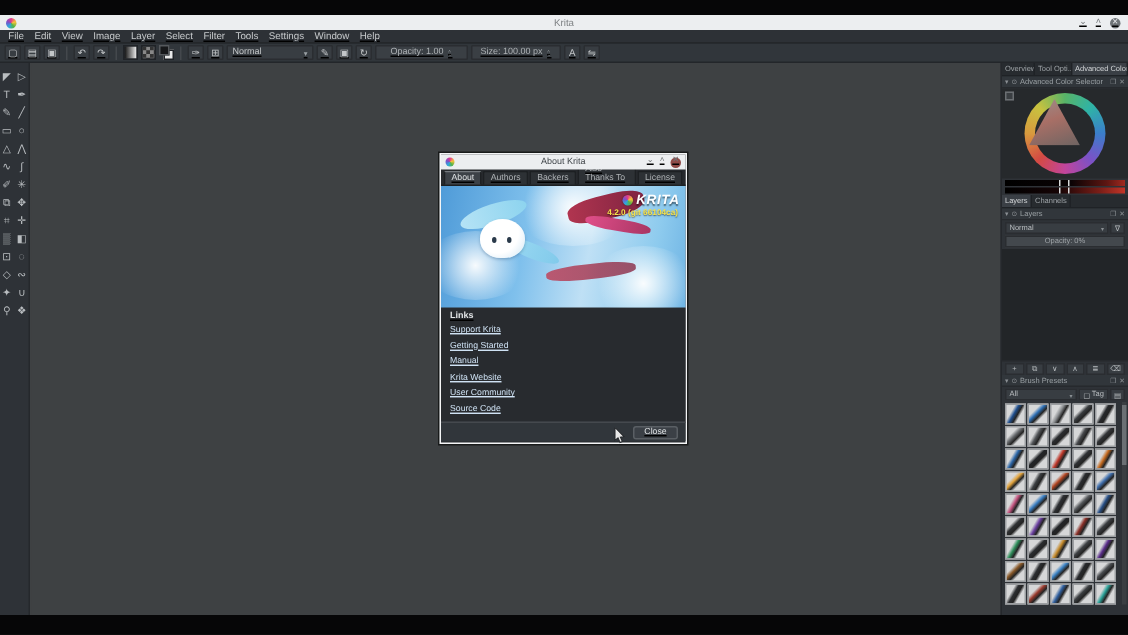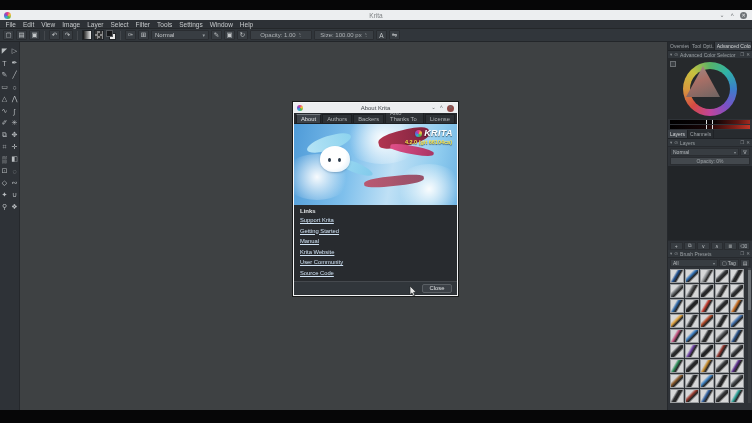--- a/index.html
+++ b/index.html
@@ -1,17 +1,17 @@
 <!DOCTYPE html>
 <html><head>
 <meta charset="utf-8">
 <style>
   * { margin:0; padding:0; box-sizing:border-box; font-family:"Liberation Sans", sans-serif; }
   html,body { width:752px; height:423px; background:#000; overflow:hidden; position:relative; }
-  .abs { position:absolute; }
+  .abs { position:absolute;text-decoration:underline; }
 
   
   #top-black { left:0; top:0; width:752px; height:10px; background:#060607; }
   #titlebar { left:0; top:10px; width:752px; height:10px; background:#eceef0; display:flex; align-items:center; }
   #titlebar .app-icon { width:7px; height:7px; border-radius:50%; margin-left:4px;
      background:conic-gradient(#e33a8b,#f7c13a,#54b448,#2fa7de,#7b52c9,#e33a8b); }
   #titlebar .title { position:absolute; left:0; right:0; text-align:center; font-size:6.5px; color:#7e8184; }
   #titlebar .controls { margin-left:auto; display:flex; align-items:center; gap:6px; padding-right:5px; }
   #titlebar .controls span { font-size:6px; color:#6f7376; line-height:1; }
   #titlebar .controls .close-circle { width:7px; height:7px; border-radius:50%; background:#6f7478; color:#eceef0; font-size:5px; display:flex; align-items:center; justify-content:center; }

